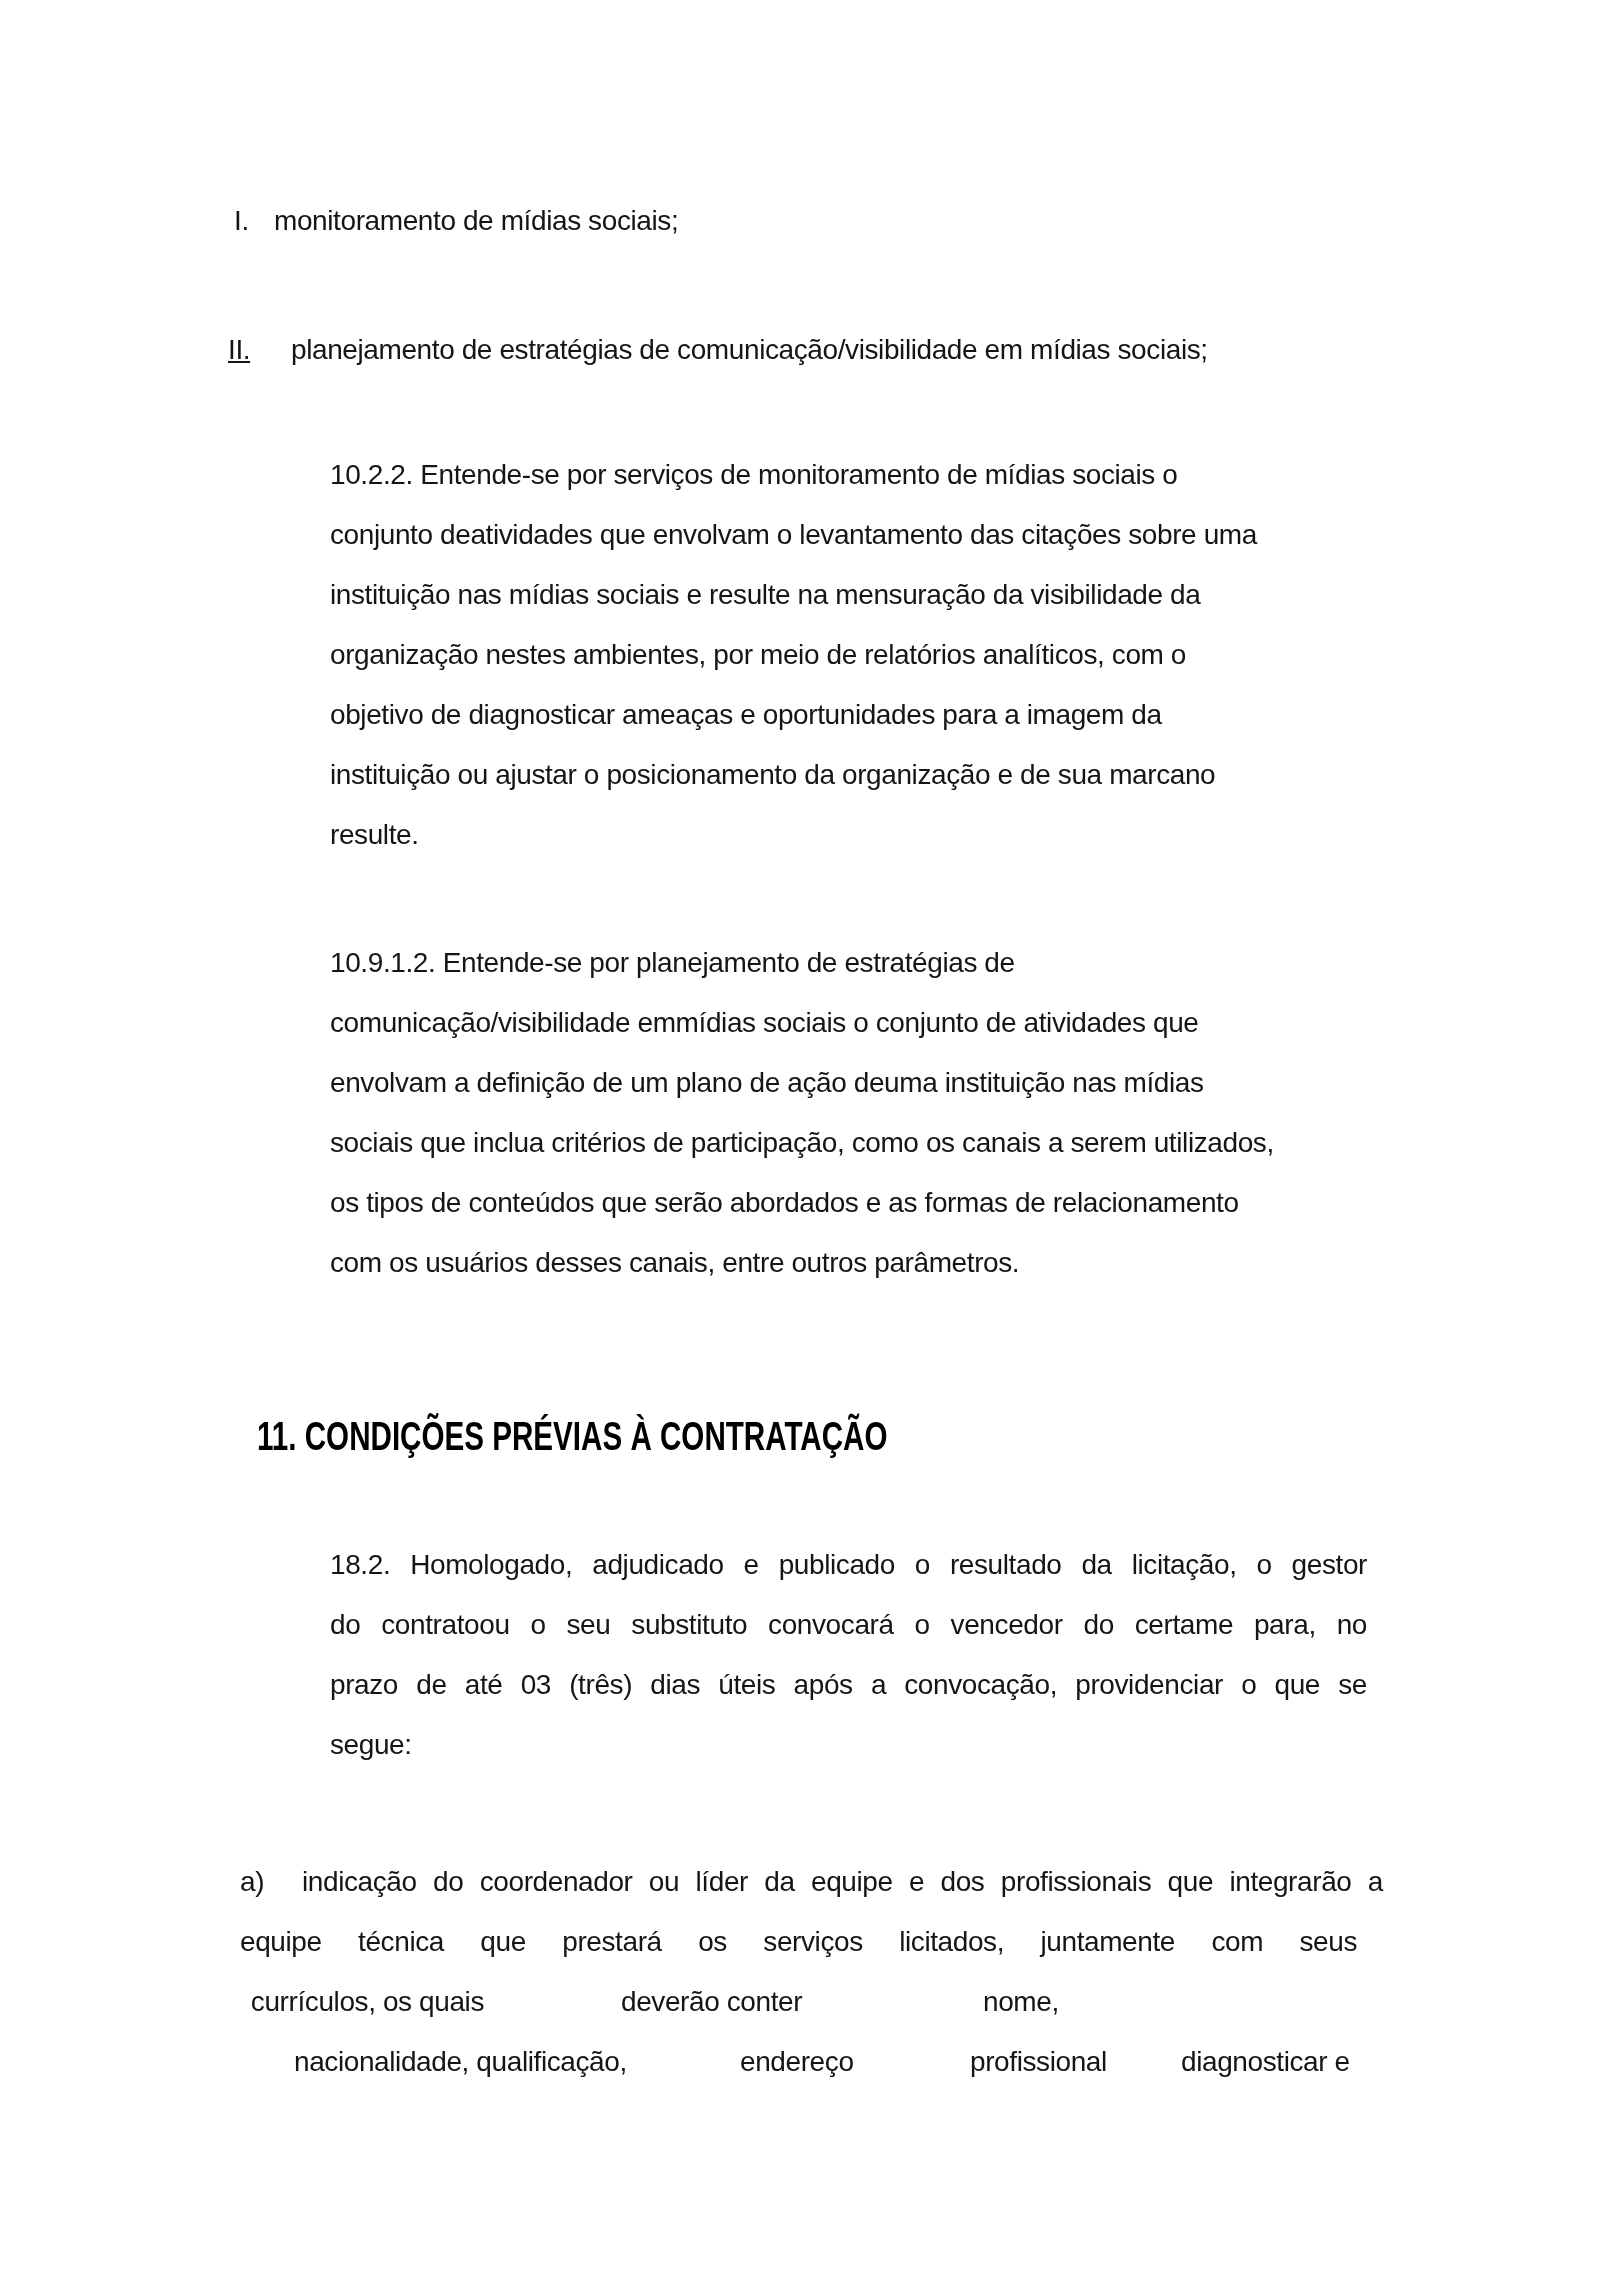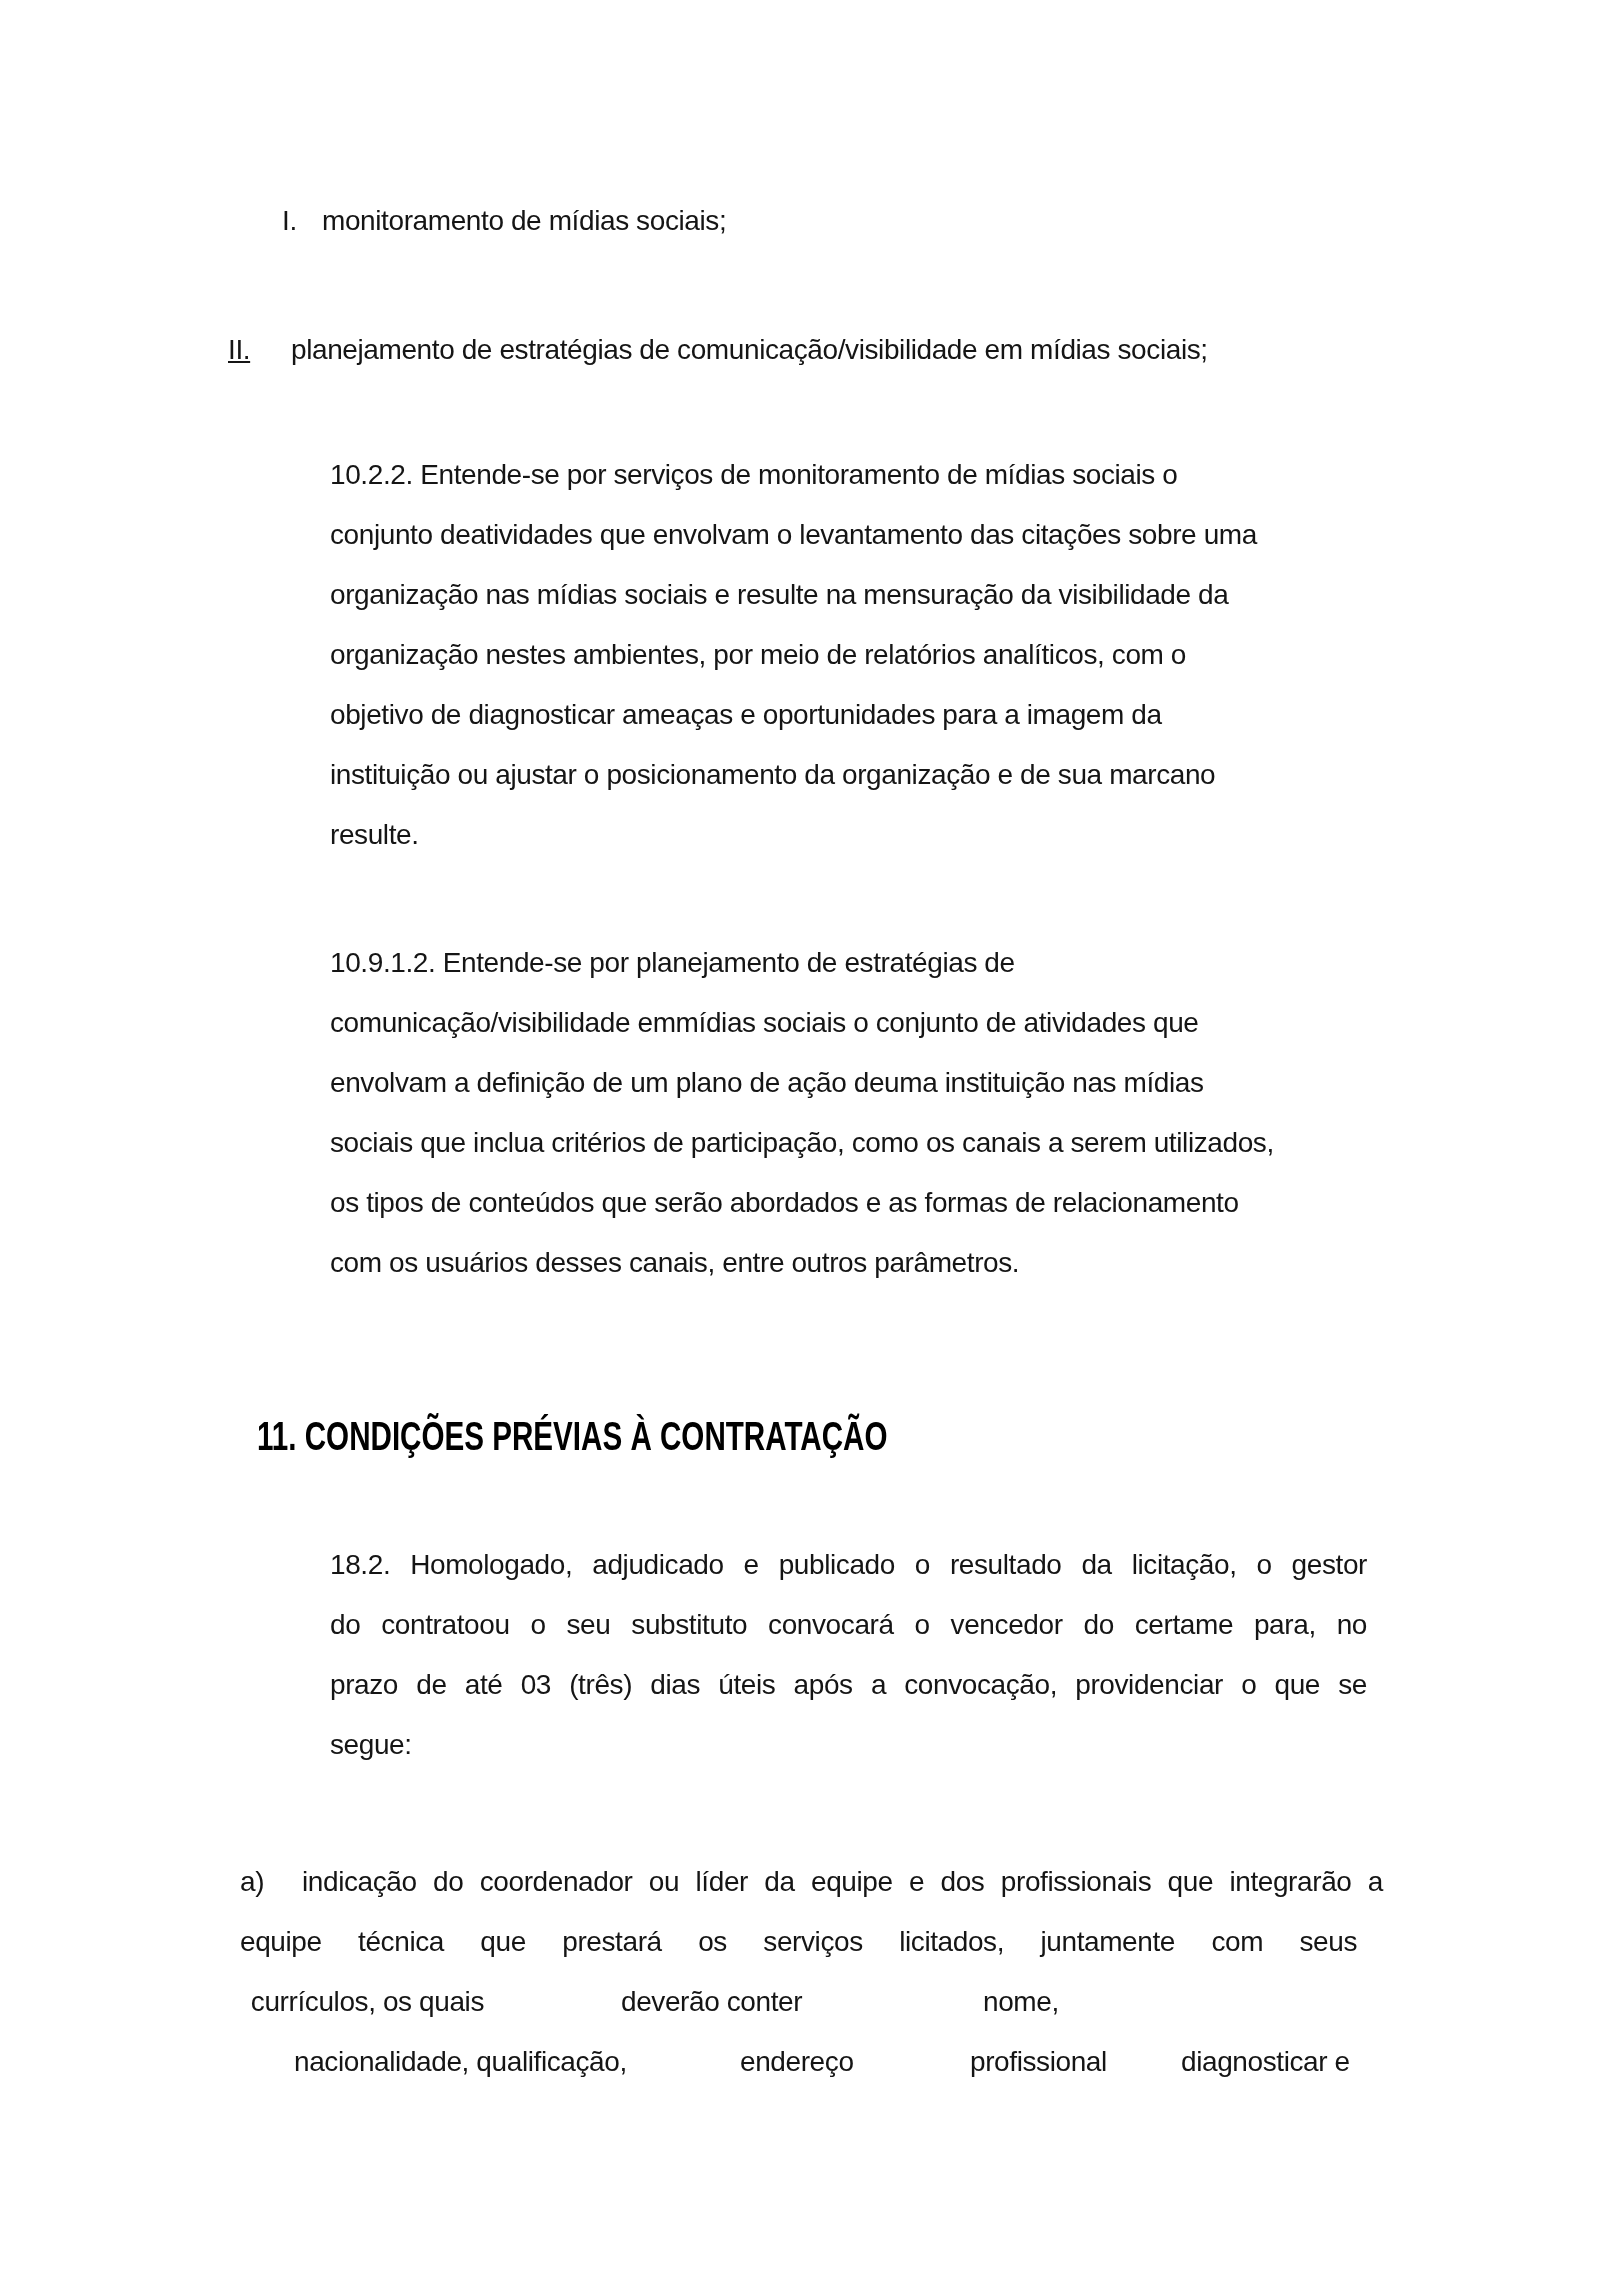--- a/index.html
+++ b/index.html
@@ -56,32 +56,32 @@
   .l4-p1 { left: 54px; }
   .l4-p2 { left: 500px; }
   .l4-p3 { left: 730px; }
   .l4-p4 { left: 941px; }
 </style>
 </head>
 <body>
 
 <div id="page">
 
-  <div id="item-i" class="roman-row line" style="left:234px; top:191px;margin-left:48px;">
+  <div id="item-i" class="roman-row line" style="left:234px; top:191px;">
     <span class="roman-num">I.</span><span>monitoramento de mídias sociais;</span>
   </div>
 
   <div id="item-ii" class="roman-row line" style="left:228px; top:320px;">
     <span class="roman-num">II.</span><span>planejamento de estratégias de comunicação/visibilidade em mídias sociais;</span>
   </div>
 
   <div id="para-10-2-2" class="block">
     <div class="line">10.2.2. Entende-se por serviços de monitoramento de mídias sociais o</div>
     <div class="line">conjunto deatividades que envolvam o levantamento das citações sobre uma</div>
-    <div class="line">organização nas mídias sociais e resulte na mensuração da visibilidade da</div>
+    <div class="line">instituição nas mídias sociais e resulte na mensuração da visibilidade da</div>
     <div class="line">organização nestes ambientes, por meio de relatórios analíticos, com o</div>
     <div class="line">objetivo de diagnosticar ameaças e oportunidades para a imagem da</div>
     <div class="line">instituição ou ajustar o posicionamento da organização e de sua marcano</div>
     <div class="line">resulte.</div>
   </div>
 
   <div id="para-10-9-1-2" class="block">
     <div class="line">10.9.1.2. Entende-se por planejamento de estratégias de</div>
     <div class="line">comunicação/visibilidade emmídias sociais o conjunto de atividades que</div>
     <div class="line">envolvam a definição de um plano de ação deuma instituição nas mídias</div>

